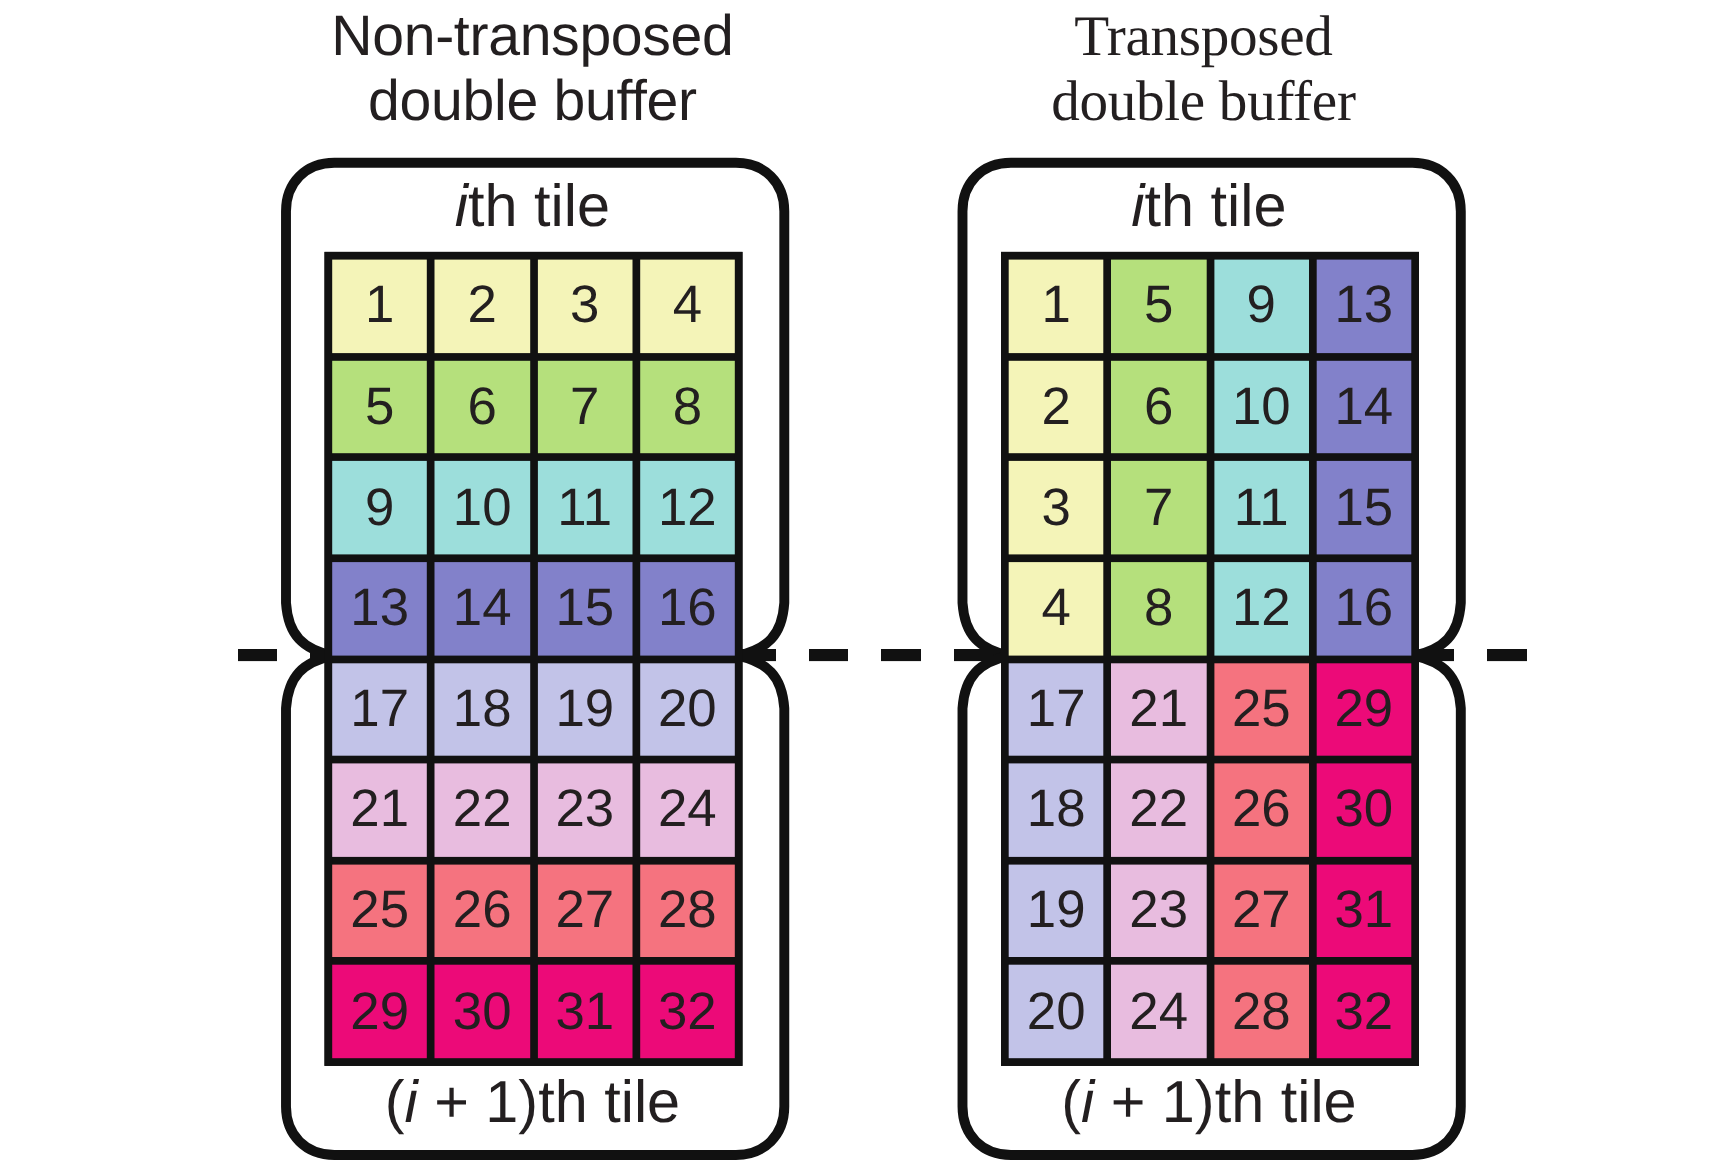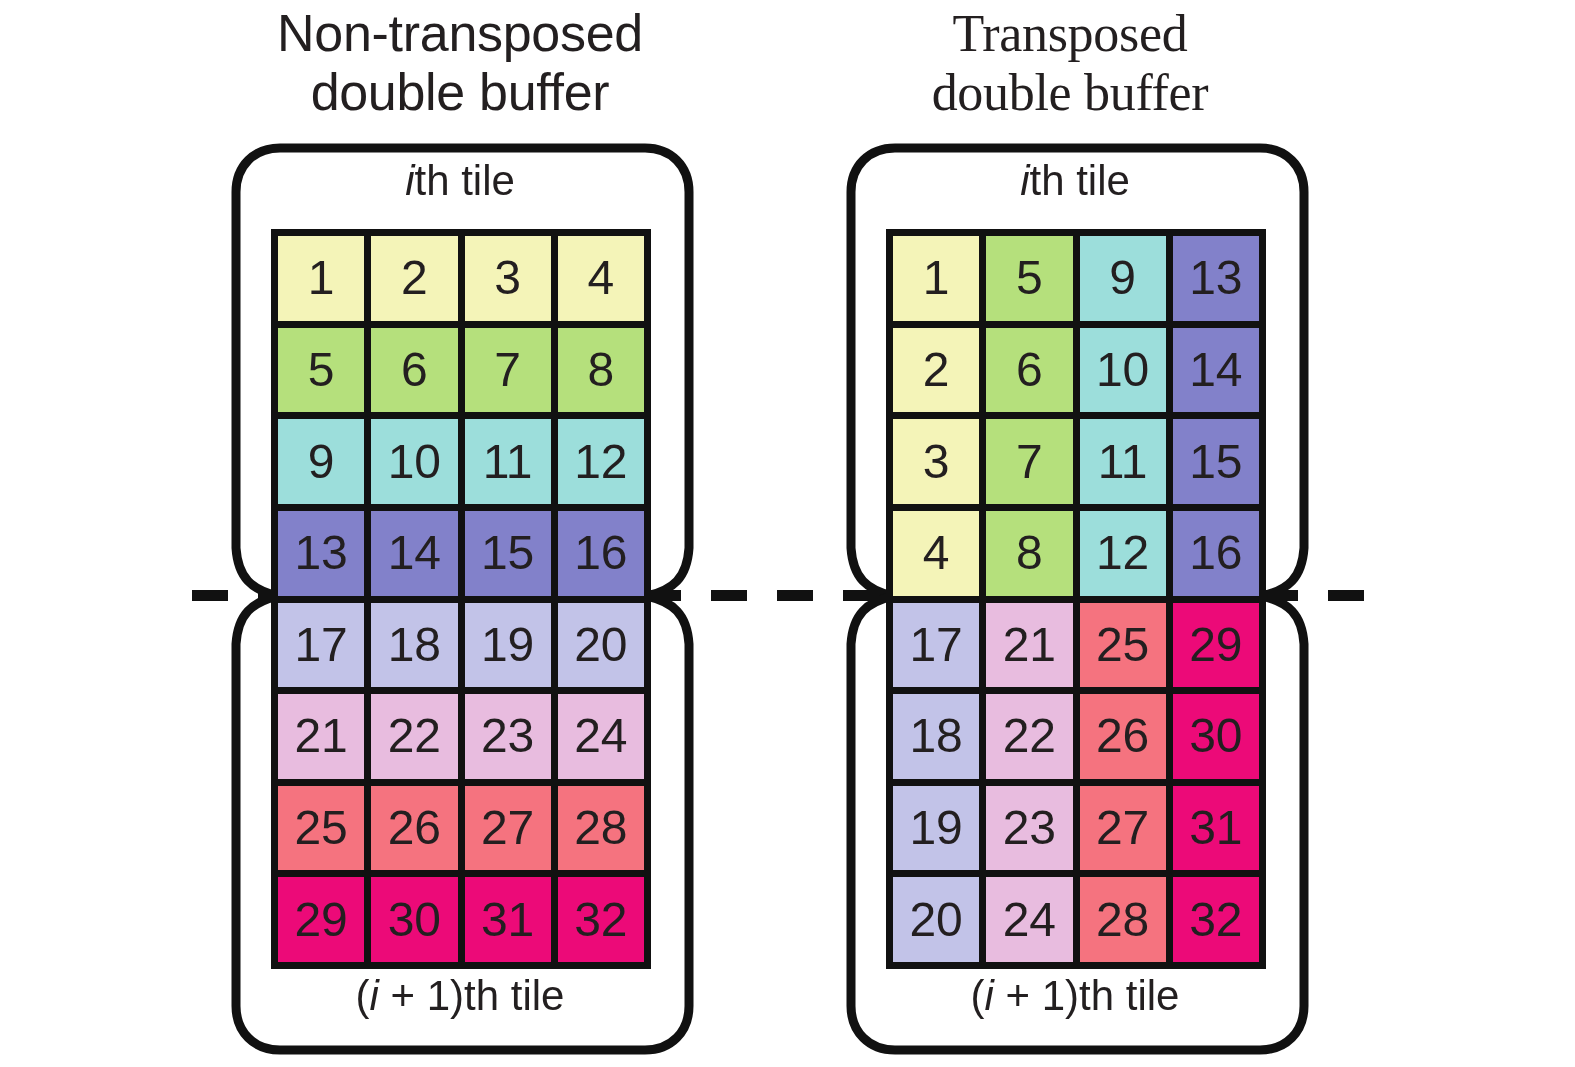--- a/index.html
+++ b/index.html
@@ -11,20 +11,21 @@
     width: 1575px;
     height: 1067px;
     position: relative;
     font-family: "Liberation Sans", "DejaVu Sans", sans-serif;
     color: #1a1a1a;
     overflow: hidden;
   }
   .stage {
     position: absolute;
     inset: 0;
+    margin-left: 24px;
   }
   
   .panel-title {
     position: absolute;
     text-align: center;
     font-size: 52px;
     line-height: 1.14;
     color: #231f20;
     letter-spacing: -0.3px;
     white-space: pre-line;
@@ -38,21 +39,21 @@
     left: 0; top: 0;
     width: 1575px;
     height: 1067px;
     pointer-events: none;
   }
 
   
   .tile-caption {
     position: absolute;
     text-align: center;
-    font-size: 42px;
+    font-size: 54px;
     line-height: 1;
     color: #231f20;
     white-space: nowrap;
   }
   .tile-caption i { font-style: italic; }
   #cap-left-top    { left: 232px; top: 160px; width: 456px; }
   #cap-left-bot    { left: 232px; top: 975px; width: 456px; }
   #cap-right-top   { left: 847px; top: 160px; width: 456px; }
   #cap-right-bot   { left: 847px; top: 975px; width: 456px; }
 

